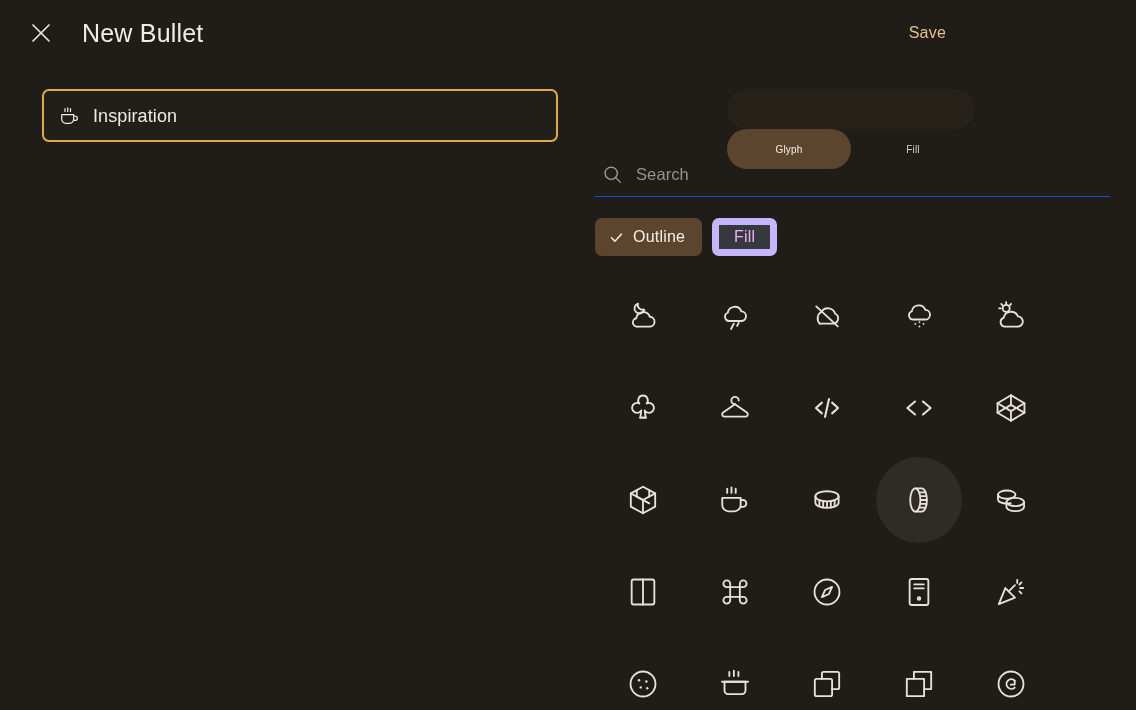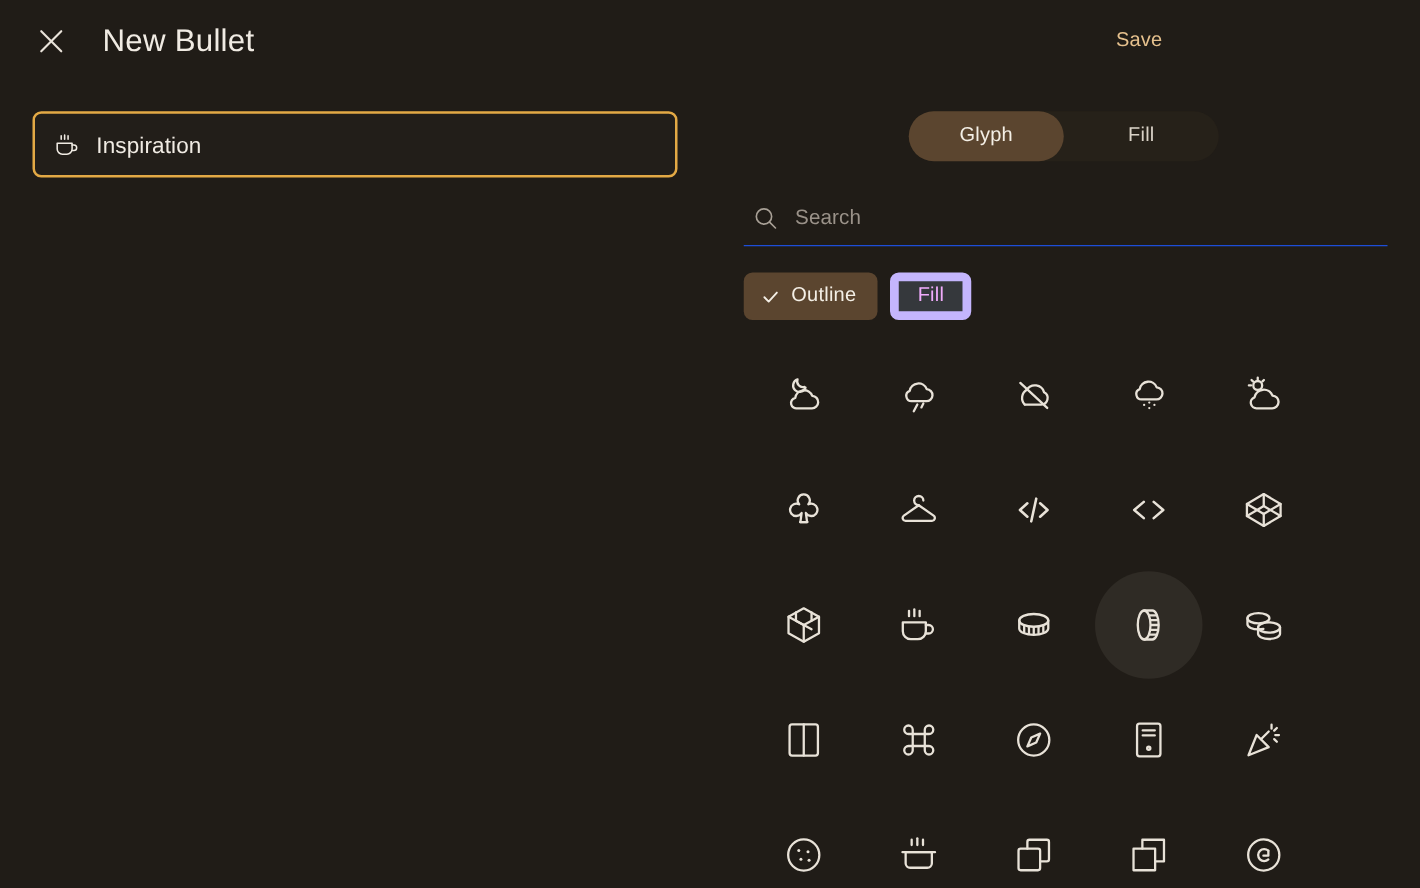--- a/index.html
+++ b/index.html
@@ -55,33 +55,33 @@
     font-size: 25px;
     line-height: 34px;
     font-weight: 400;
     letter-spacing: 0.2px;
     color: #f0ebe3;
     white-space: nowrap;
   }
 
   .save-btn {
     position: absolute;
-    right: 24px;
+    right: 8px;
     top: 20px;
     font-size: 16px;
     line-height: 26px;
     color: #e5c08d;
     cursor: pointer;
     letter-spacing: 0.2px;
   }
 
   
   .left-panel {
     position: absolute;
-    left: 0;
+    left: 16px;
     top: 66px;
     width: 568px;
     height: 644px;
   }
 
   .name-field {
     position: absolute;
     left: 26px;
     top: 23px;
     width: 516px;
@@ -136,25 +136,26 @@
     padding: 0;
   }
 
   .seg-item {
     flex: 1 1 50%;
     height: 40px;
     border-radius: 20px;
     display: flex;
     align-items: center;
     justify-content: center;
-    font-size: 16px;
+    font-size: 10px;
     letter-spacing: 0.2px;
     color: #d9d2c7;
     cursor: pointer;
     user-select: none;
+    margin-top: 40px;
   }
   .seg-item.active {
     background: #5b452f;
     color: #f4efe6;
   }
 
   
   .search-row {
     position: absolute;
     left: 27px;

